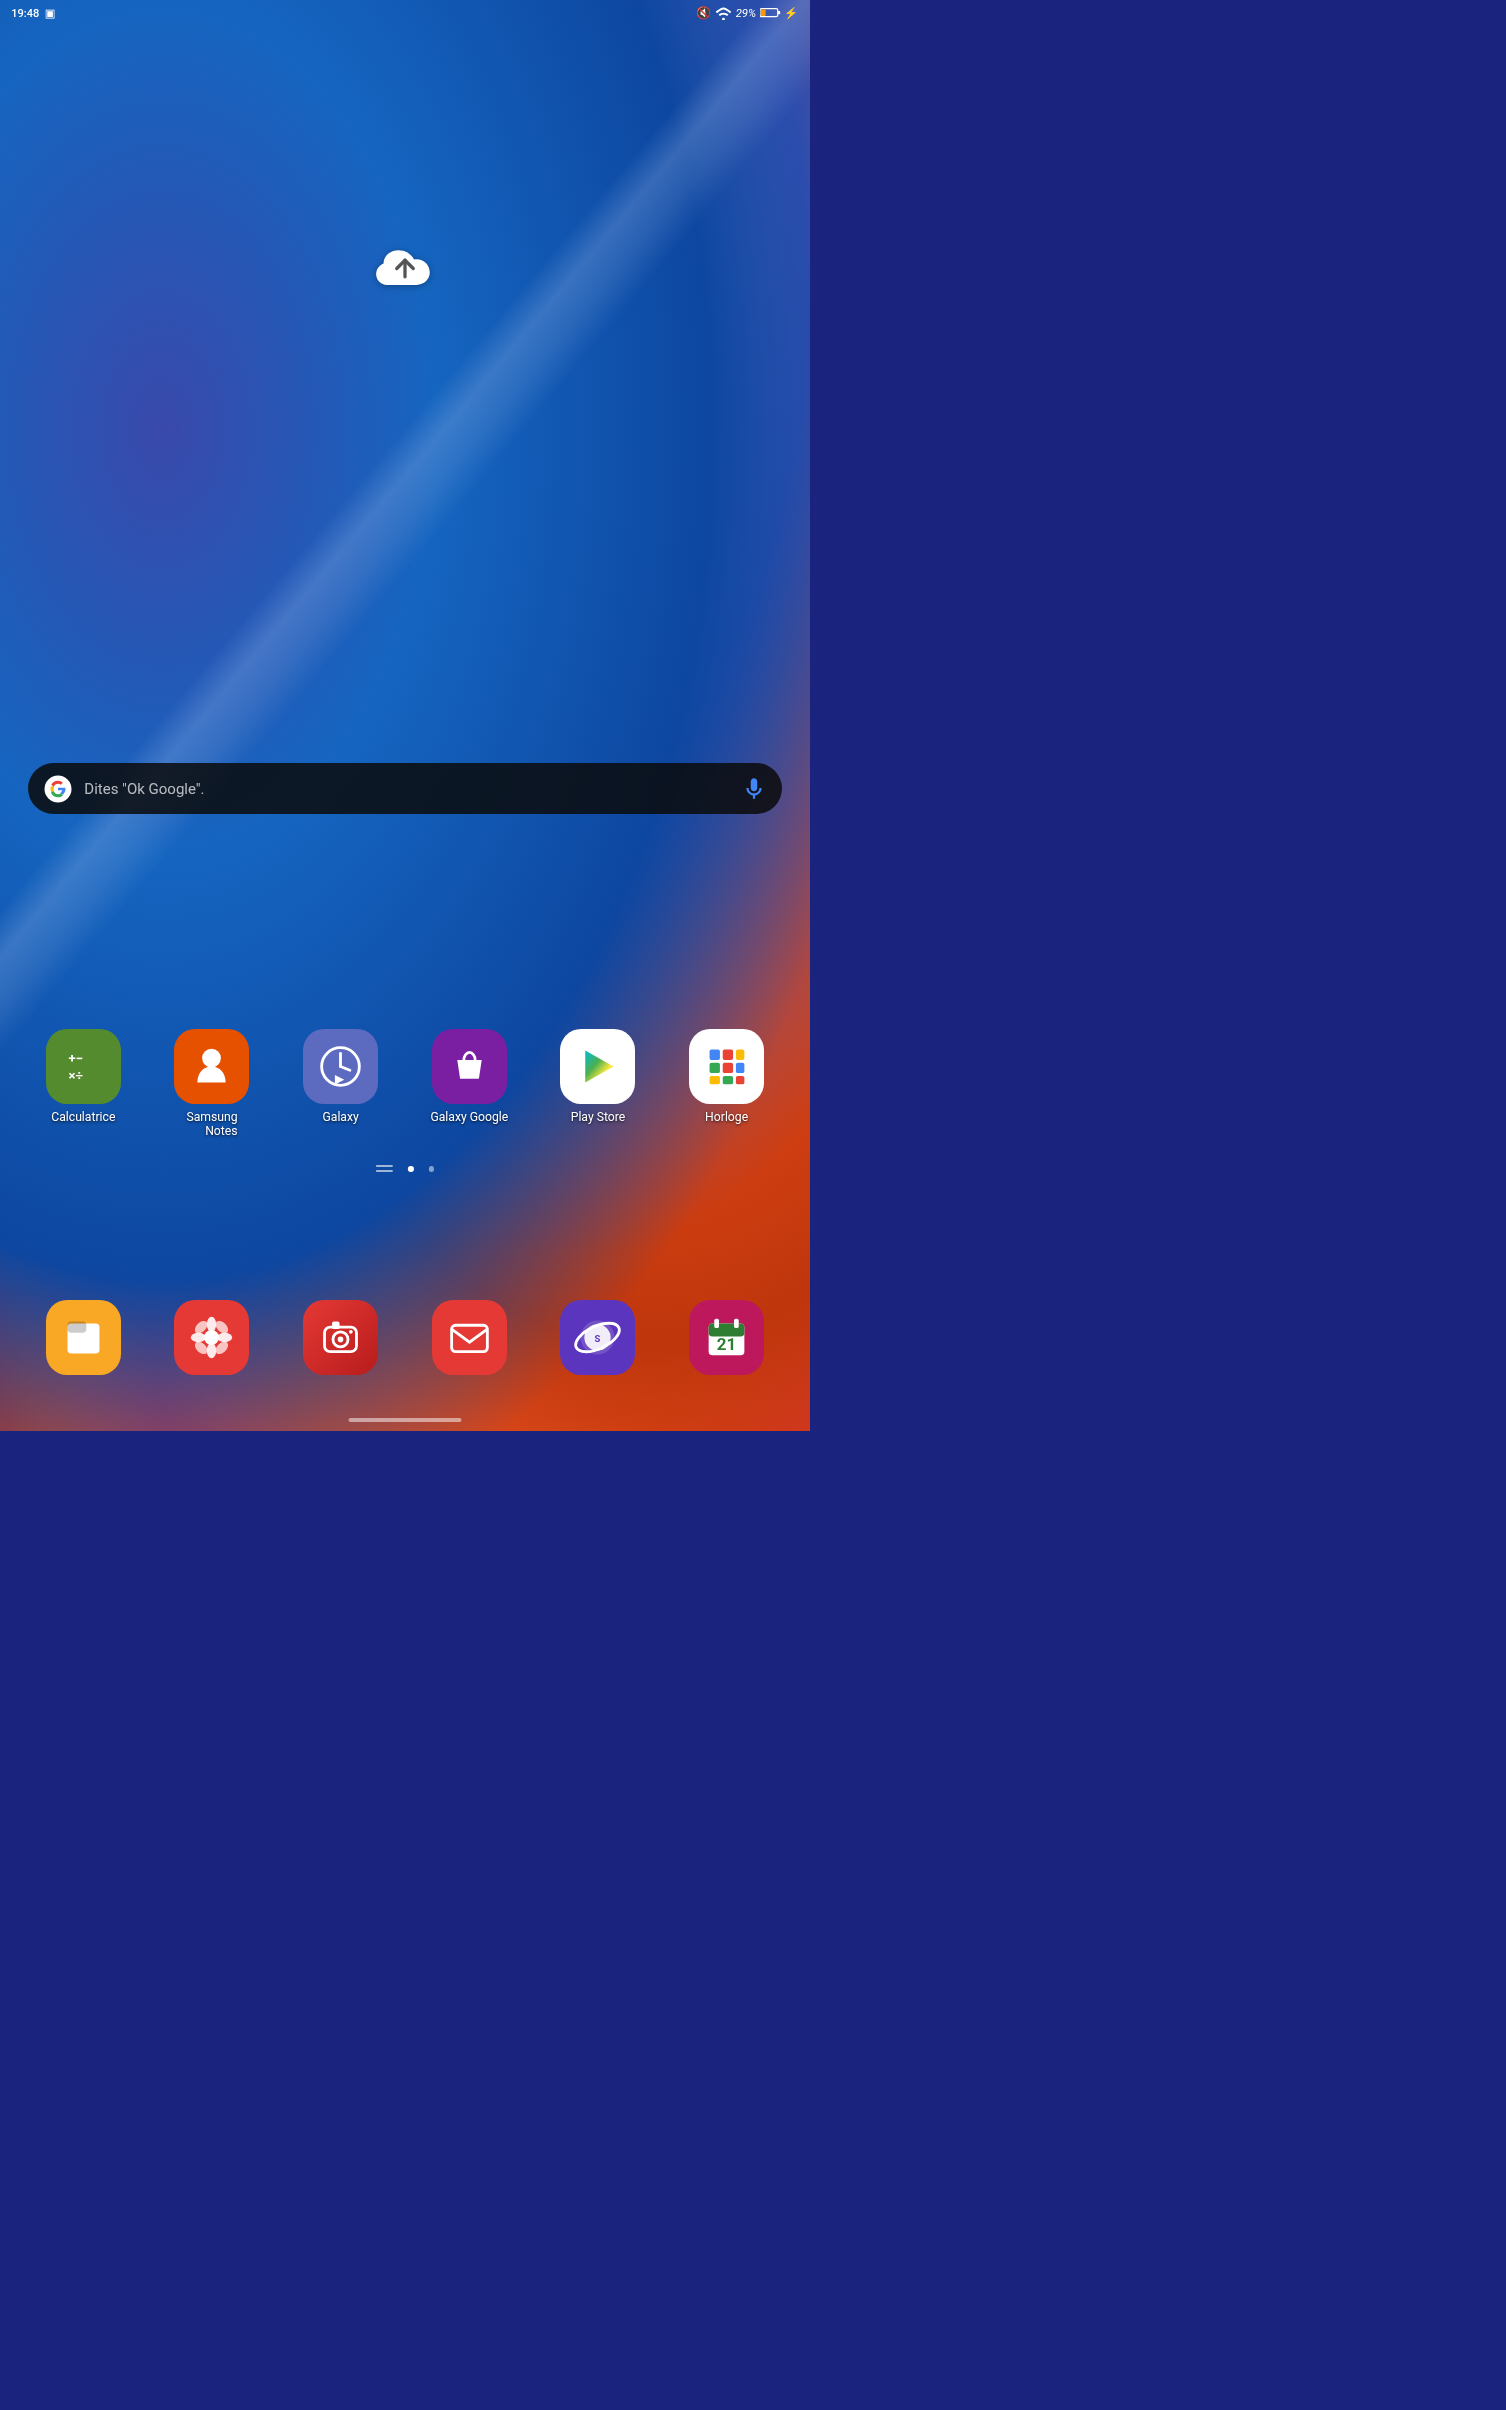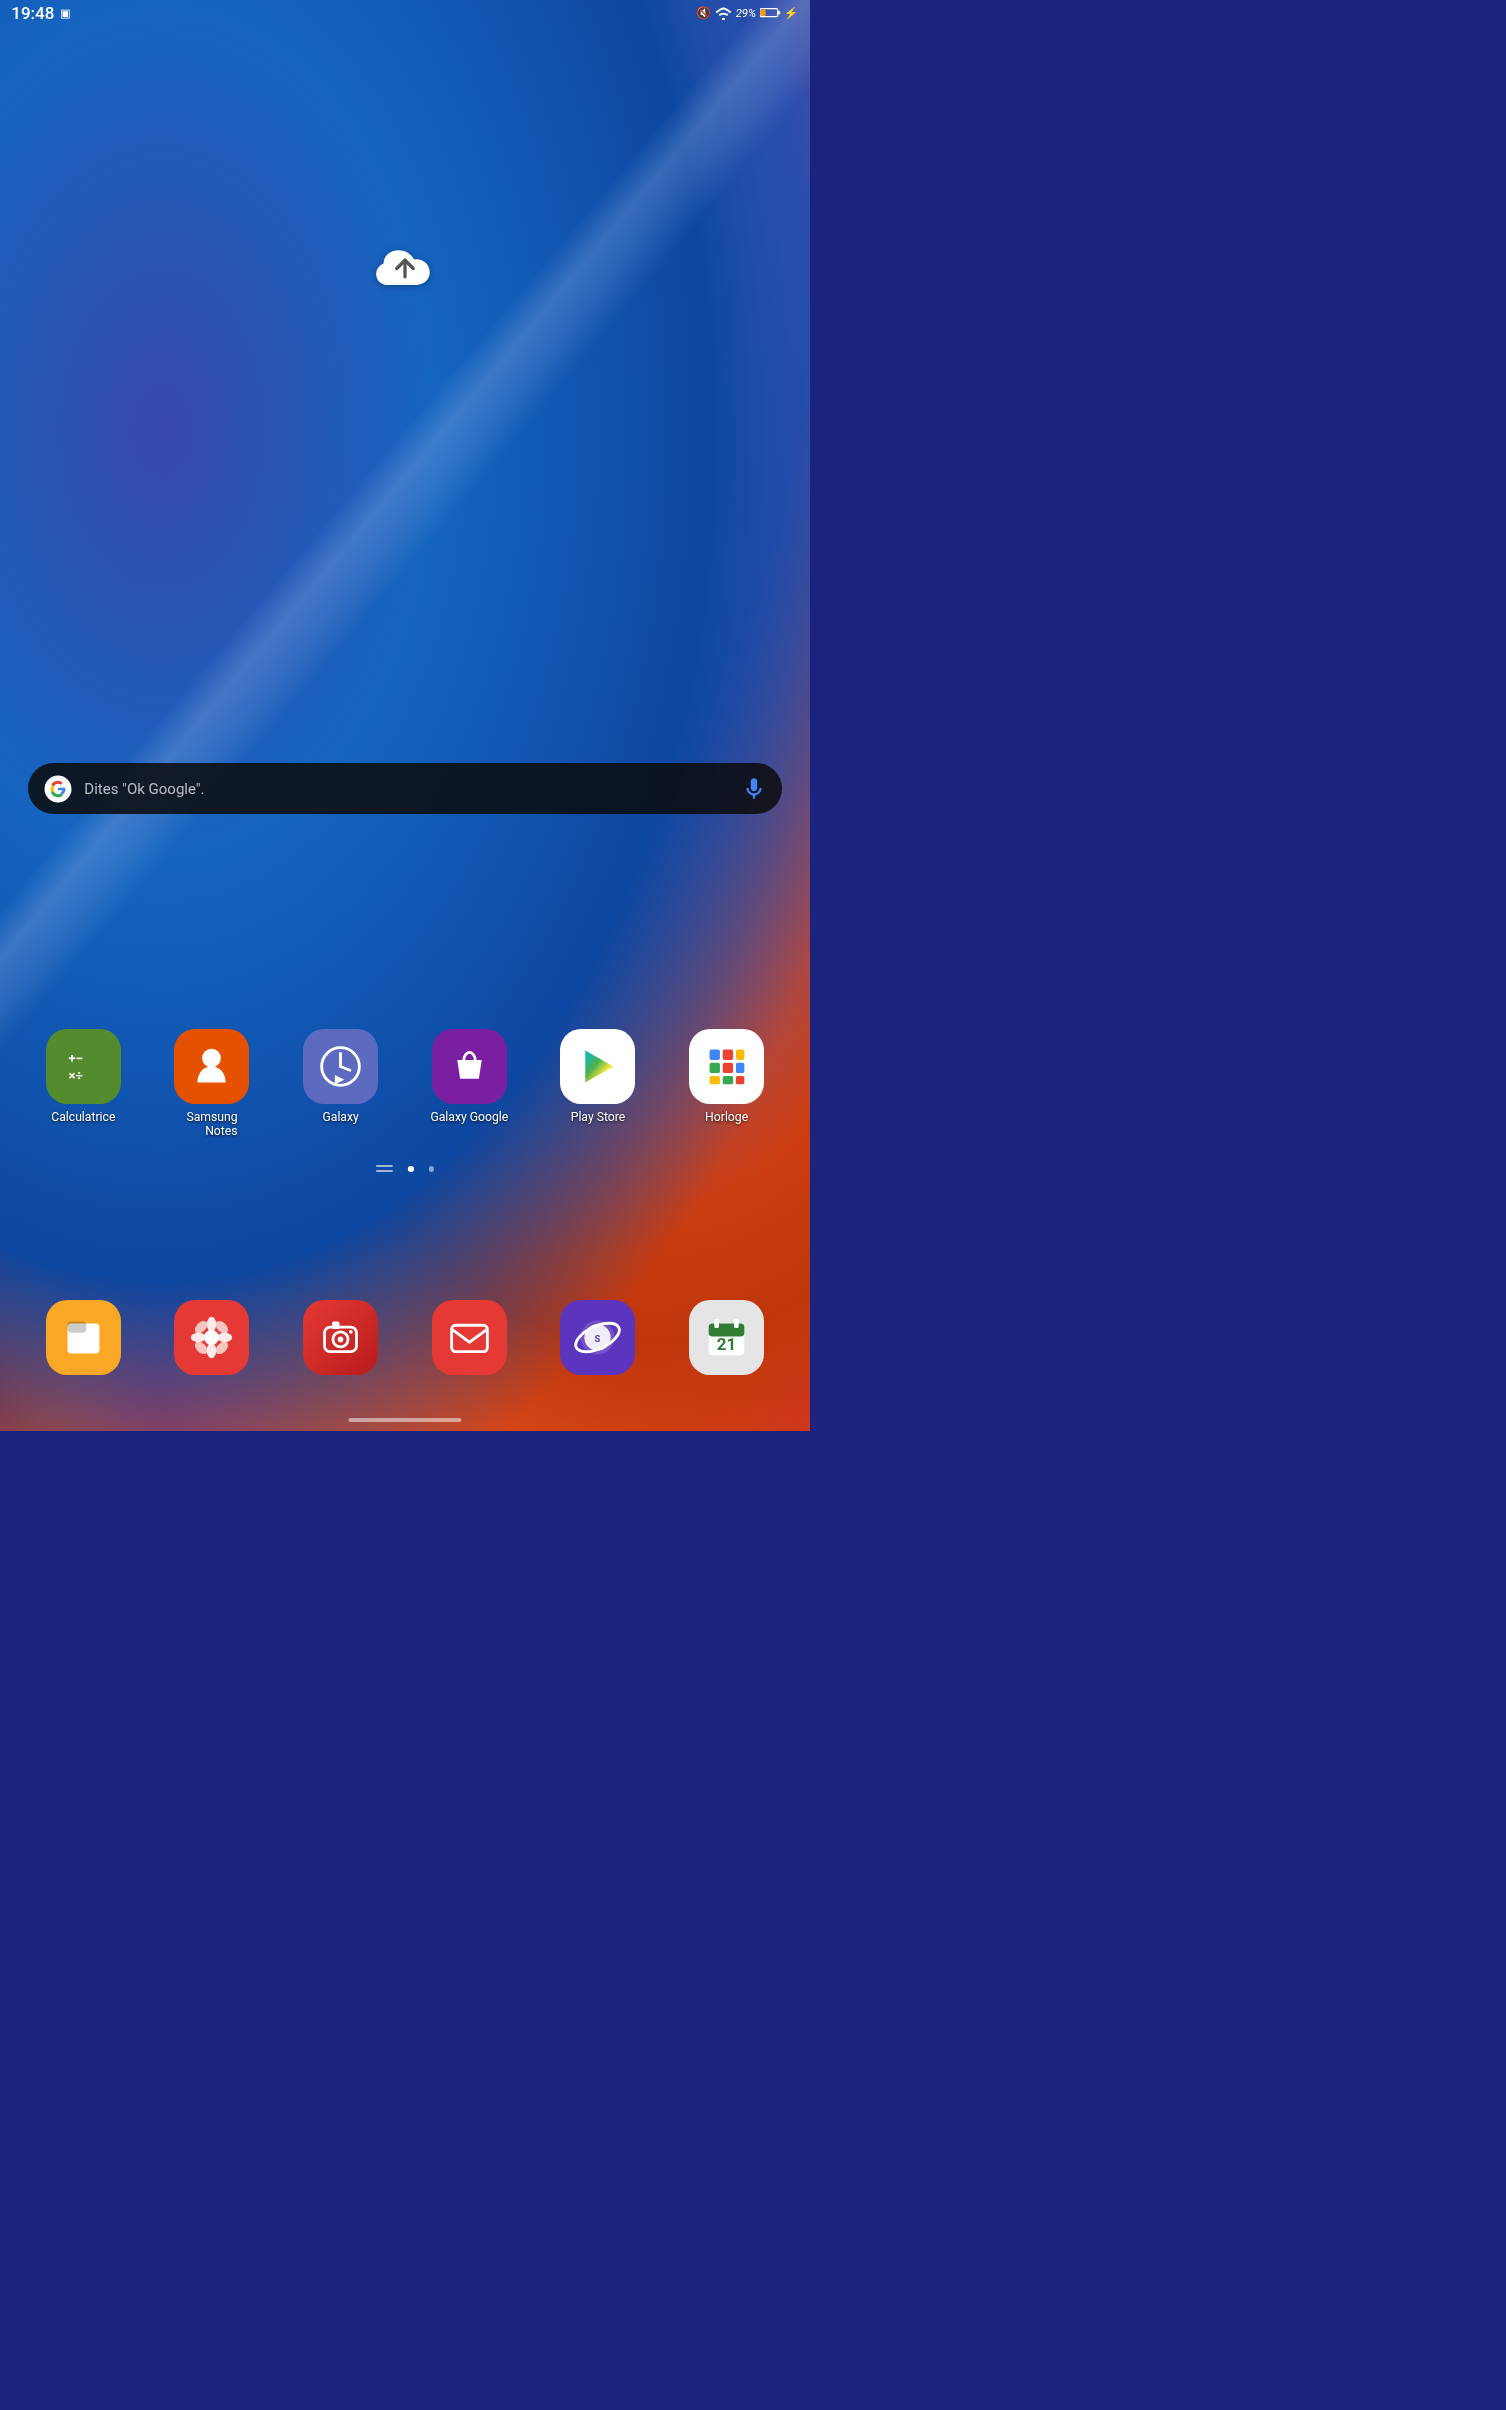--- a/index.html
+++ b/index.html
@@ -61,21 +61,21 @@
     }
 
     #status-left {
       display: flex;
       align-items: center;
       gap: 5.6px;
     }
 
     #status-time {
       color: white;
-      font-size: 17px;
+      font-size: 11px;
       font-weight: 500;
     }
 
     #status-right {
       display: flex;
       align-items: center;
       gap: 3.8px;
       color: white;
       font-size: 10.4px;
     }
@@ -281,21 +281,21 @@
 
     .icon-email {
       background: #e53935;
     }
 
     .icon-internet {
       background: #5c35be;
     }
 
     .icon-calendar {
-      background: #e5e5e5;
+      background: #be185d;
     }
   </style>
 </head>
 <body>
 
 <div id="wallpaper"></div>
 
 <div id="status-bar">
   <div id="status-left">
     <span id="status-time">19:48</span>

